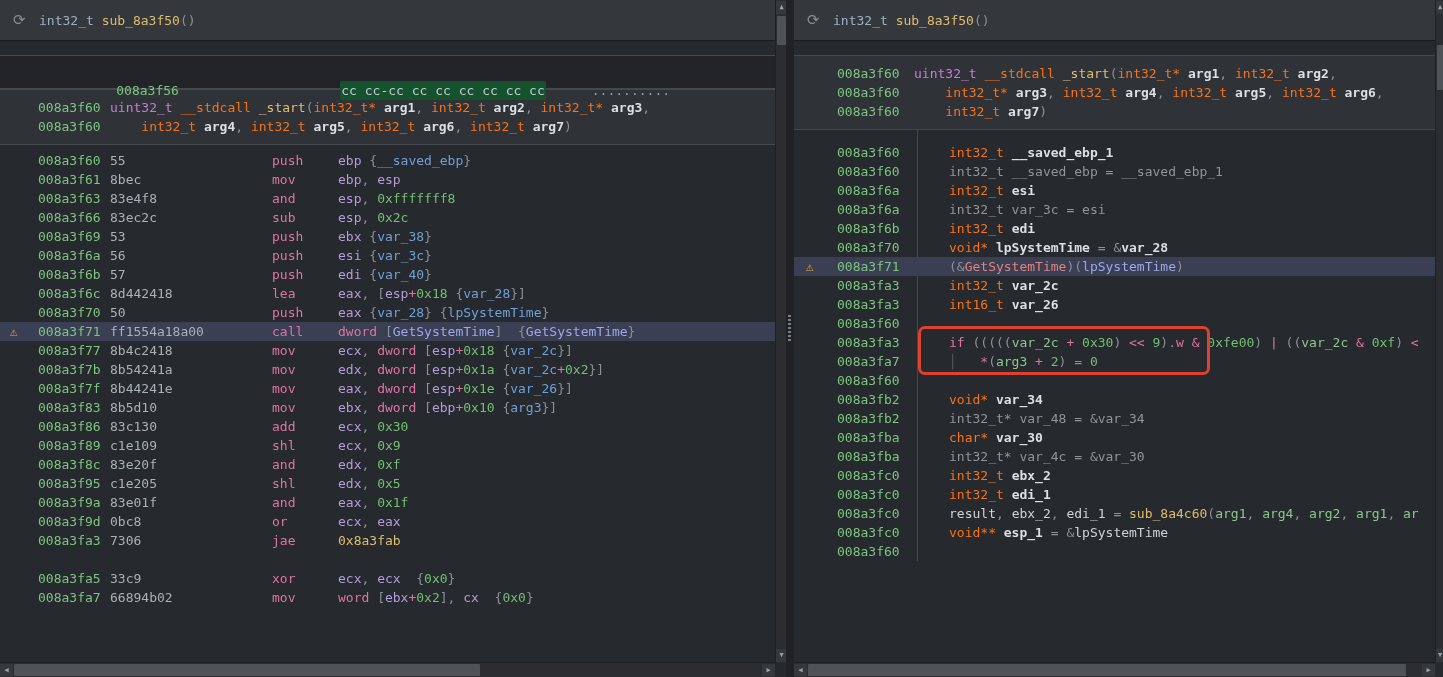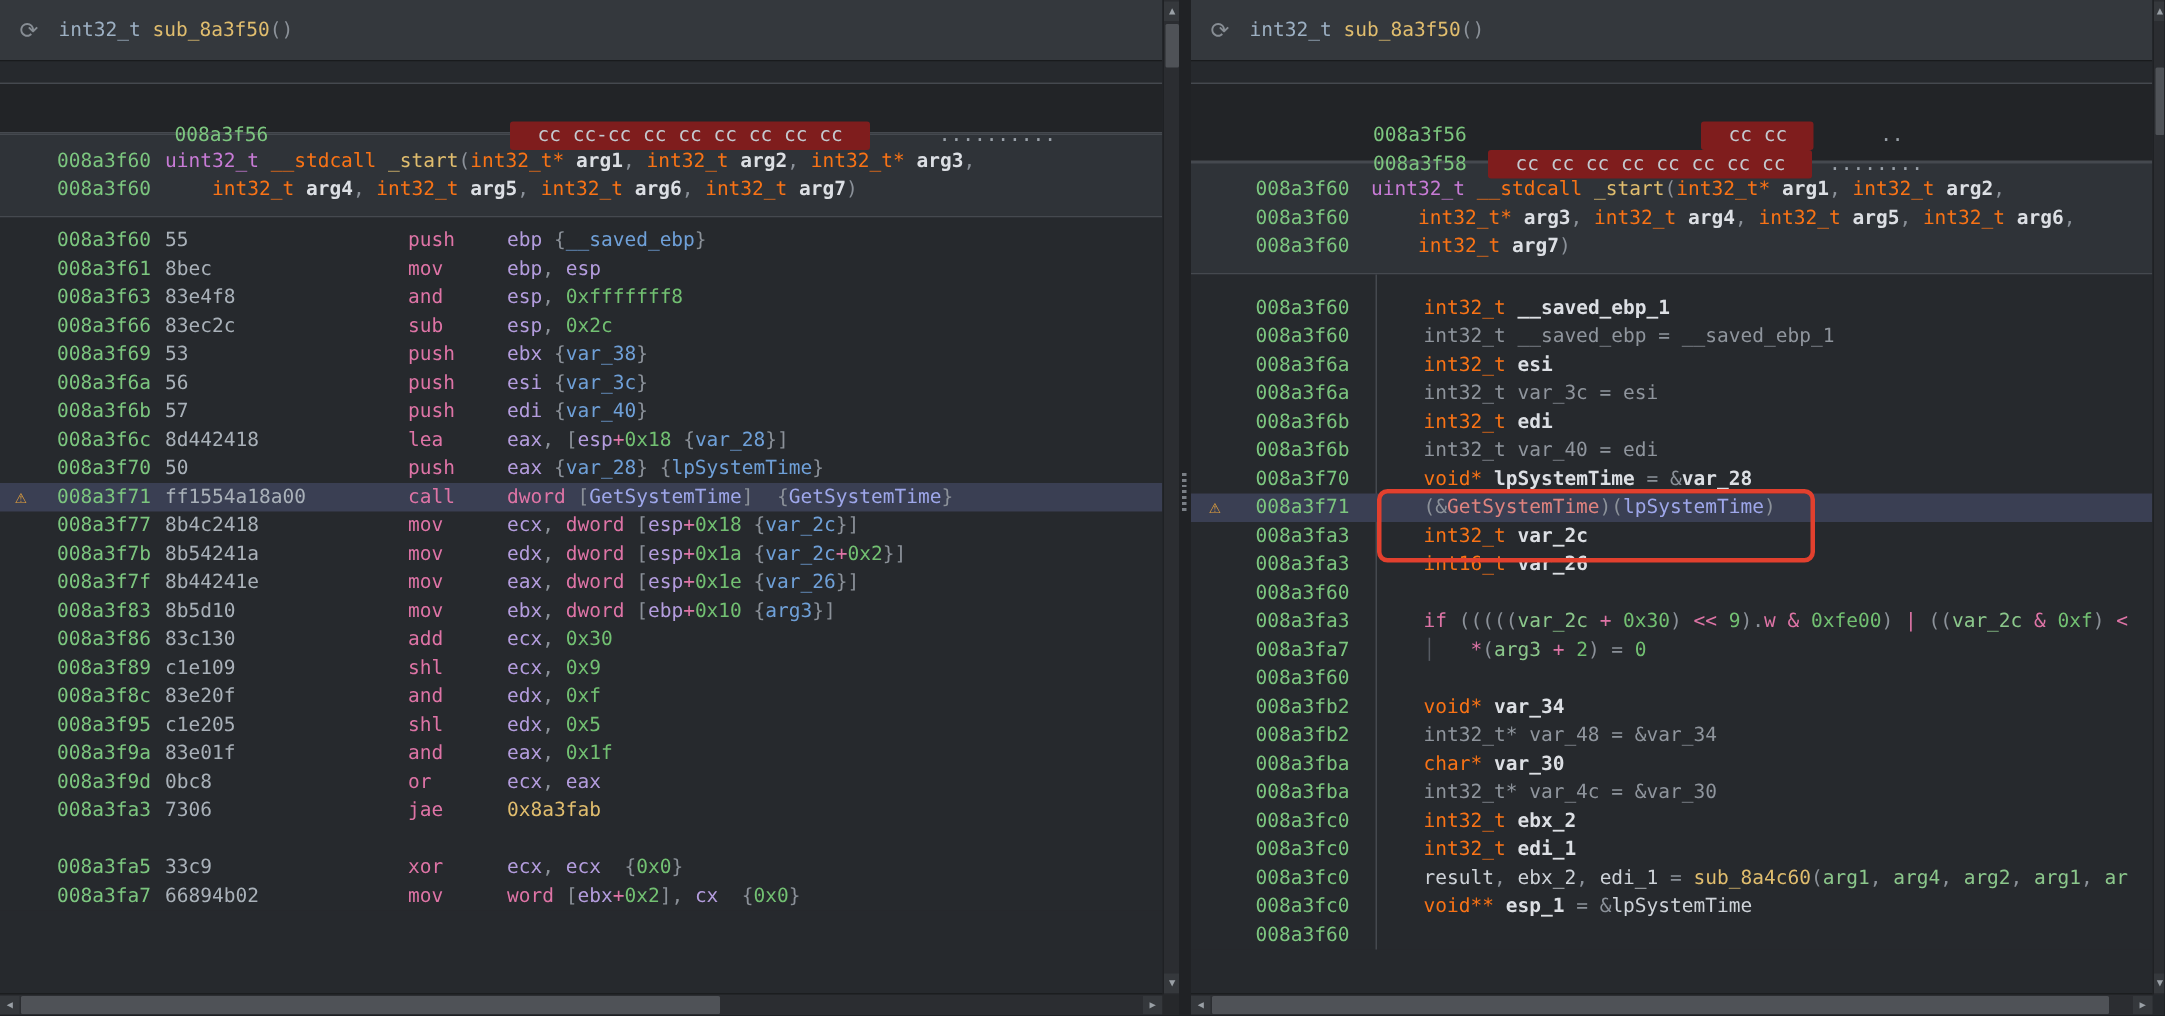--- a/index.html
+++ b/index.html
@@ -33,21 +33,21 @@
 
   .ca{display:inline-block;color:#7cc67f;}
   .pane.left .ca{width:72px;}
   .pane.right .ca{width:77px;}
   .pane.right .bodyband .ca{width:112px;}
   .cb{display:inline-block;width:162px;color:#a9b1b9;}
   .cm{display:inline-block;width:66px;}
 
   .sp1{display:inline-block;width:152px;}
   .sp2{display:inline-block;width:142px;}
-  .hlblk{display:inline-block;background:#7f1d1d;padding:0 18px;border-radius:2px;color:#c4cad0;}
+  .hlblk{display:inline-block;background:#14532d;padding:0 1px;border-radius:2px;color:#c4cad0;}
   .dotm1{margin-left:46px;}
   .dotm2{margin-left:44px;}
   .dotm3{margin-left:11px;}
 
   .guide{position:absolute;left:123px;top:0;bottom:0;width:1px;background:#45494f;}
 
   
   .tk{white-space:pre;}.m{color:#de74a6}.r{color:#b49dde}.n{color:#72c072}
   .p{color:#8b9199}.v{color:#6fa0d8}.i{color:#9ea7ea}.is{color:#e0837f}.g{color:#e0bd6e}
   .t{color:#f97316}.t2{color:#9db0c3}.k{color:#c87bd6}.w{color:#dcdfe4;font-weight:bold}
@@ -143,41 +143,32 @@
     <div class="grip"></div>
   </div>
 
   <div class="pane right">
     <div class="content">
       <div class="hdr">
         <span class="reload">⟳</span>
         <span><span class="tk t2">int32_t </span><span class="tk g">sub_8a3f50</span><span class="tk p">()</span></span>
       </div>
       <div class="gaptop"></div>
-      <div class="band bytesband">
-        <div class="row">
-          <span class="ca tk">008a3f56</span><span class="sp2"></span><span class="hlblk">cc cc</span><span class="dot dotm2">..</span>
-        </div>
-        <div class="row">
-          <span class="ca tk">008a3f58</span><span class="hlblk">cc cc cc cc cc cc cc cc</span><span class="dot dotm3">........</span>
-        </div>
-      </div>
       <div class="band sigband">
           <div class="row"><span class="ca tk">008a3f60</span><span class="tk k">uint32_t </span><span class="tk t">__stdcall </span><span class="tk g">_start</span><span class="tk p">(</span><span class="tk t">int32_t* </span><span class="tk w">arg1</span><span class="tk p">, </span><span class="tk t">int32_t </span><span class="tk w">arg2</span><span class="tk p">,</span></div>
           <div class="row"><span class="ca tk">008a3f60</span><span class="tk p">    </span><span class="tk t">int32_t* </span><span class="tk w">arg3</span><span class="tk p">, </span><span class="tk t">int32_t </span><span class="tk w">arg4</span><span class="tk p">, </span><span class="tk t">int32_t </span><span class="tk w">arg5</span><span class="tk p">, </span><span class="tk t">int32_t </span><span class="tk w">arg6</span><span class="tk p">,</span></div>
           <div class="row"><span class="ca tk">008a3f60</span><span class="tk p">    </span><span class="tk t">int32_t </span><span class="tk w">arg7</span><span class="tk p">)</span></div>
         </div>
       <div class="bodyband">
         <div class="guide"></div>
       <div class="row"><span class="ca tk">008a3f60</span><span class="tk t">int32_t </span><span class="tk w">__saved_ebp_1</span></div>
           <div class="row"><span class="ca tk">008a3f60</span><span class="tk d">int32_t __saved_ebp = __saved_ebp_1</span></div>
           <div class="row"><span class="ca tk">008a3f6a</span><span class="tk t">int32_t </span><span class="tk w">esi</span></div>
           <div class="row"><span class="ca tk">008a3f6a</span><span class="tk d">int32_t var_3c = esi</span></div>
           <div class="row"><span class="ca tk">008a3f6b</span><span class="tk t">int32_t </span><span class="tk w">edi</span></div>
-          <div class="row"><span class="ca tk">008a3f6b</span><span class="tk d">int32_t var_40 = edi</span></div>
           <div class="row"><span class="ca tk">008a3f70</span><span class="tk t">void* </span><span class="tk w">lpSystemTime</span><span class="tk p"> = </span><span class="tk p">&amp;</span><span class="tk w">var_28</span></div>
           <div class="row sel"><span class="warnic">⚠</span><span class="ca tk">008a3f71</span><span class="tk p">(</span><span class="tk p">&amp;</span><span class="tk is">GetSystemTime</span><span class="tk p">)(</span><span class="tk i">lpSystemTime</span><span class="tk p">)</span></div>
           <div class="row"><span class="ca tk">008a3fa3</span><span class="tk t">int32_t </span><span class="tk w">var_2c</span></div>
           <div class="row"><span class="ca tk">008a3fa3</span><span class="tk t">int16_t </span><span class="tk w">var_26</span></div>
           <div class="row"><span class="ca tk">008a3f60</span></div>
           <div class="row"><span class="ca tk">008a3fa3</span><span class="tk m">if </span><span class="tk p">(((((</span><span class="tk vv">var_2c</span><span class="tk m"> + </span><span class="tk n">0x30</span><span class="tk p">) </span><span class="tk m">&lt;&lt; </span><span class="tk n">9</span><span class="tk p">)</span><span class="tk p">.</span><span class="tk m">w</span><span class="tk m"> &amp; </span><span class="tk n">0xfe00</span><span class="tk p">) </span><span class="tk m">| </span><span class="tk p">((</span><span class="tk vv">var_2c</span><span class="tk m"> &amp; </span><span class="tk n">0xf</span><span class="tk p">) </span><span class="tk m">&lt;</span></div>
           <div class="row"><span class="ca tk">008a3fa7</span><span class="tk gl">│</span><span class="tk p">   </span><span class="tk m">*</span><span class="tk p">(</span><span class="tk vv">arg3</span><span class="tk m"> + </span><span class="tk n">2</span><span class="tk p">) = </span><span class="tk n">0</span></div>
           <div class="row"><span class="ca tk">008a3f60</span></div>
           <div class="row"><span class="ca tk">008a3fb2</span><span class="tk t">void* </span><span class="tk w">var_34</span></div>
           <div class="row"><span class="ca tk">008a3fb2</span><span class="tk d">int32_t* var_48 = &amp;var_34</span></div>

